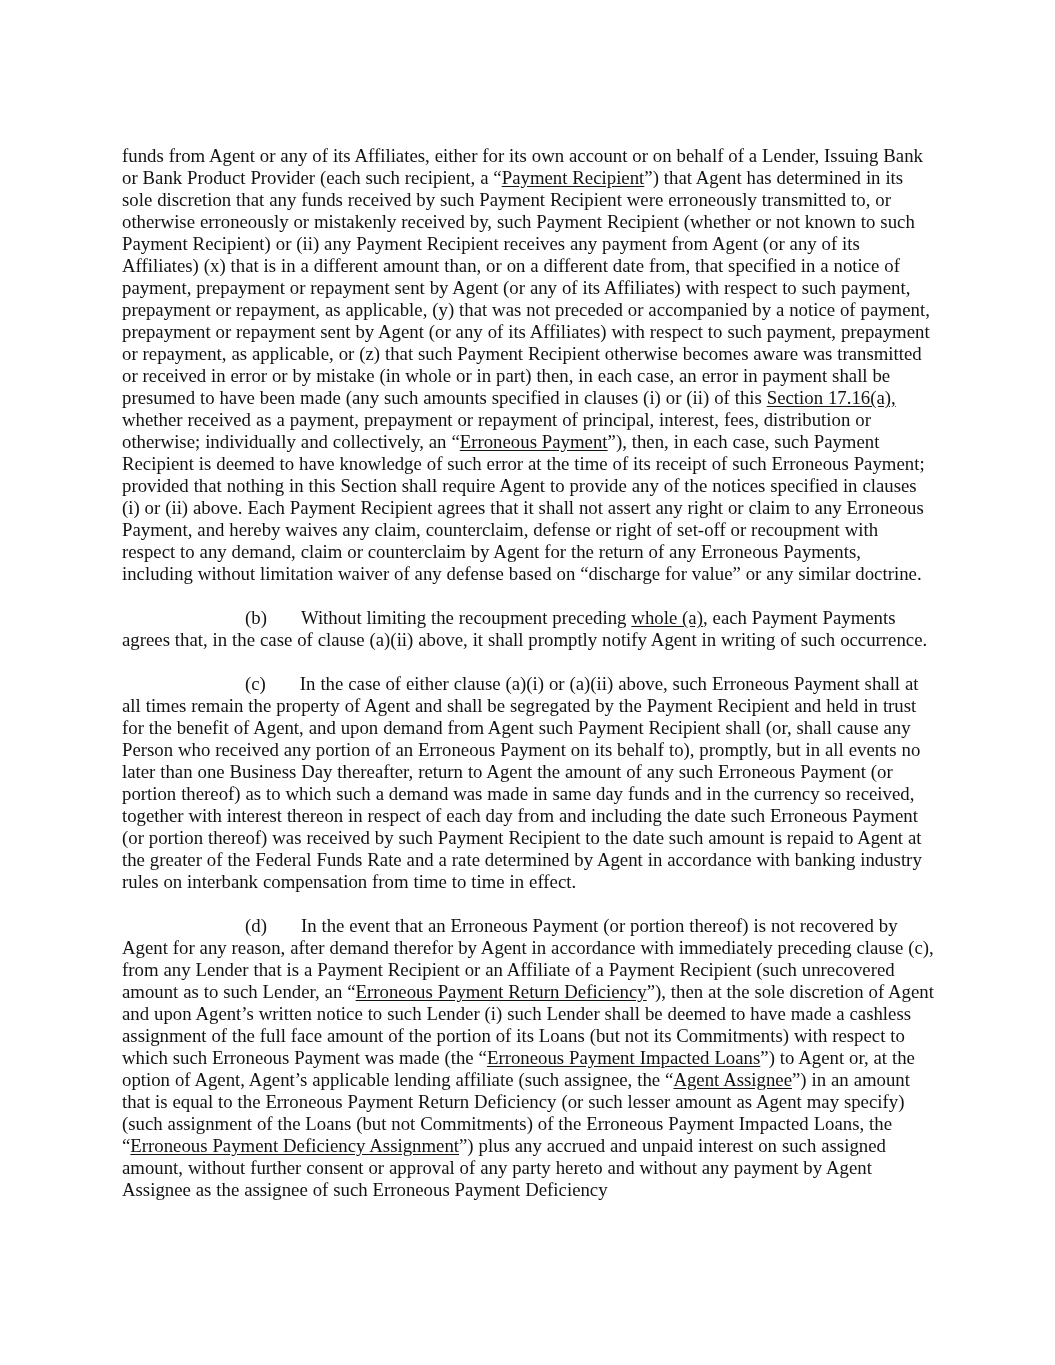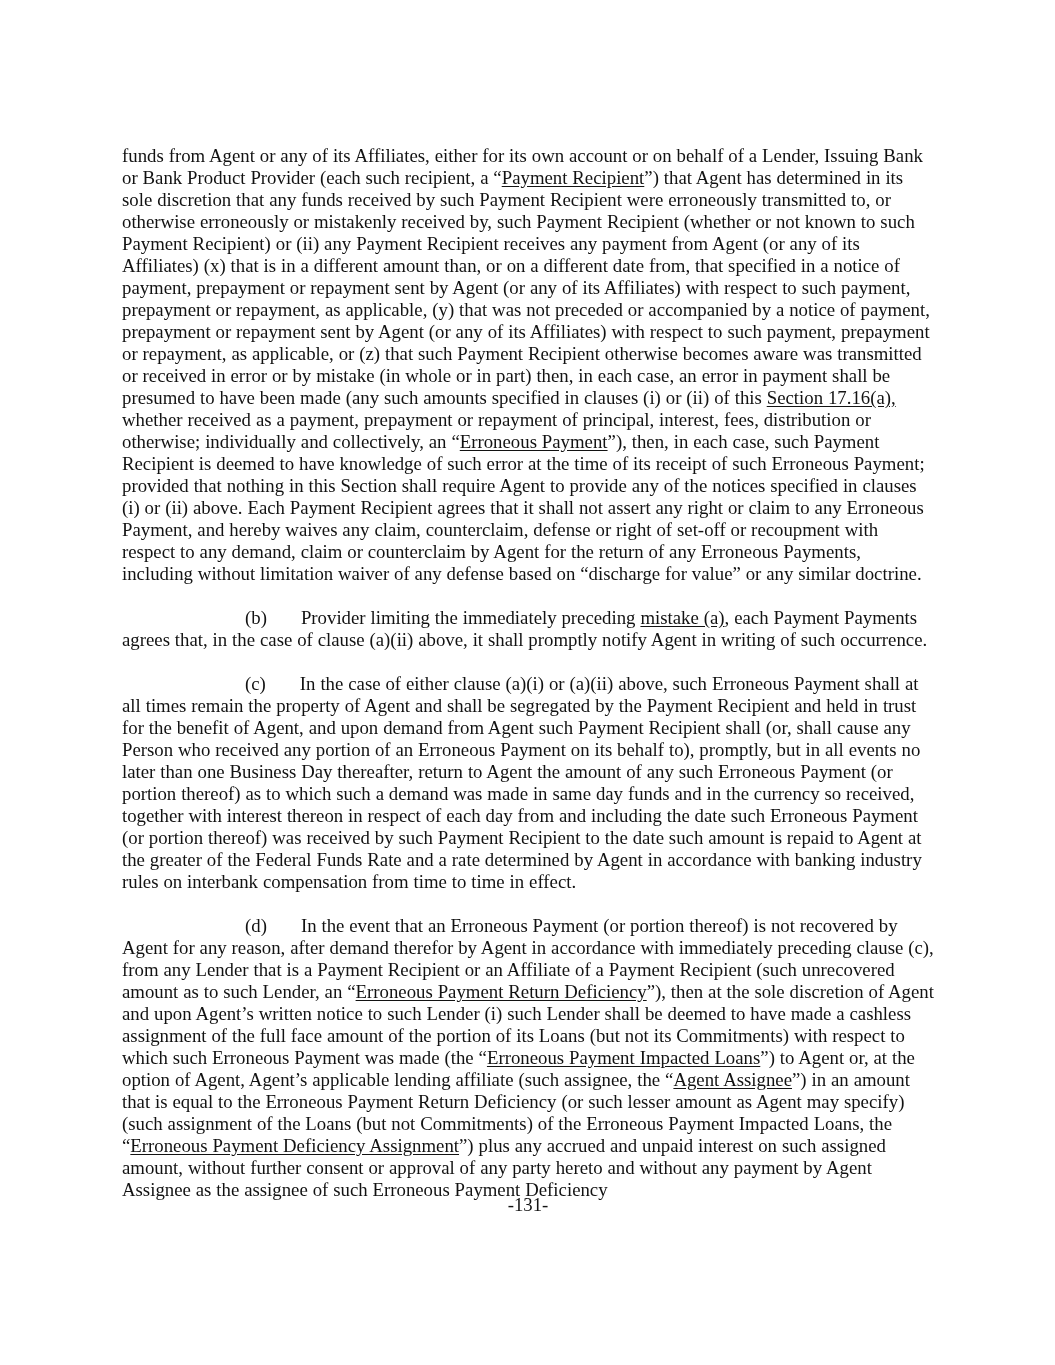--- a/index.html
+++ b/index.html
@@ -50,18 +50,17 @@
     font-size: 18.8px;
     line-height: 22px;
   }
 </style>
 </head>
 <body>
 
 <div class="page">
   <div class="text-block">
     <p class="para"><span>funds from Agent or any of its Affiliates, either for its own account or on behalf of a Lender, Issuing Bank or Bank Product Provider (each such recipient, a “</span><span class="defined-term">Payment Recipient</span><span>”) that Agent has determined in its sole discretion that any funds received by such Payment Recipient were erroneously transmitted to, or otherwise erroneously or mistakenly received by, such Payment Recipient (whether or not known to such Payment Recipient) or (ii) any Payment Recipient receives any payment from Agent (or any of its Affiliates) (x) that is in a different amount than, or on a different date from, that specified in a notice of payment, prepayment or repayment sent by Agent (or any of its Affiliates) with respect to such payment, prepayment or repayment, as applicable, (y) that was not preceded or accompanied by a notice of payment, prepayment or repayment sent by Agent (or any of its Affiliates) with respect to such payment, prepayment or repayment, as applicable, or (z) that such Payment Recipient otherwise becomes aware was transmitted or received in error or by mistake (in whole or in part) then, in each case, an error in payment shall be presumed to have been made (any such amounts specified in clauses (i) or (ii) of this </span><span class="defined-term">Section 17.16(a),</span><span> whether received as a payment, prepayment or repayment of principal, interest, fees, distribution or otherwise; individually and collectively, an “</span><span class="defined-term">Erroneous Payment</span><span>”), then, in each case, such Payment Recipient is deemed to have knowledge of such error at the time of its receipt of such Erroneous Payment; provided that nothing in this Section shall require Agent to provide any of the notices specified in clauses (i) or (ii) above. Each Payment Recipient agrees that it shall not assert any right or claim to any Erroneous Payment, and hereby waives any claim, counterclaim, defense or right of set-off or recoupment with respect to any demand, claim or counterclaim by Agent for the return of any Erroneous Payments, including without limitation waiver of any defense based on “discharge for value” or any similar doctrine.</span></p>
-    <p class="para clause"><span>(b)</span><span class="tab"></span><span>Provider limiting the immediately preceding </span><span class="defined-term">mistake (a)</span><span>, each Payment Payments agrees that, in the case of clause (a)(ii) above, it shall promptly notify Agent in writing of such occurrence.</span></p>
+    <p class="para clause"><span>(b)</span><span class="tab"></span><span>Without limiting the recoupment preceding </span><span class="defined-term">whole (a)</span><span>, each Payment Payments agrees that, in the case of clause (a)(ii) above, it shall promptly notify Agent in writing of such occurrence.</span></p>
     <p class="para clause"><span>(c)</span><span class="tab"></span><span>In the case of either clause (a)(i) or (a)(ii) above, such Erroneous Payment shall at all times remain the property of Agent and shall be segregated by the Payment Recipient and held in trust for the benefit of Agent, and upon demand from Agent such Payment Recipient shall (or, shall cause any Person who received any portion of an Erroneous Payment on its behalf to), promptly, but in all events no later than one Business Day thereafter, return to Agent the amount of any such Erroneous Payment (or portion thereof) as to which such a demand was made in same day funds and in the currency so received, together with interest thereon in respect of each day from and including the date such Erroneous Payment (or portion thereof) was received by such Payment Recipient to the date such amount is repaid to Agent at the greater of the Federal Funds Rate and a rate determined by Agent in accordance with banking industry rules on interbank compensation from time to time in effect.</span></p>
     <p class="para clause"><span>(d)</span><span class="tab"></span><span>In the event that an Erroneous Payment (or portion thereof) is not recovered by Agent for any reason, after demand therefor by Agent in accordance with immediately preceding clause (c), from any Lender that is a Payment Recipient or an Affiliate of a Payment Recipient (such unrecovered amount as to such Lender, an “</span><span class="defined-term">Erroneous Payment Return Deficiency</span><span>”), then at the sole discretion of Agent and upon Agent’s written notice to such Lender (i) such Lender shall be deemed to have made a cashless assignment of the full face amount of the portion of its Loans (but not its Commitments) with respect to which such Erroneous Payment was made (the “</span><span class="defined-term">Erroneous Payment Impacted Loans</span><span>”) to Agent or, at the option of Agent, Agent’s applicable lending affiliate (such assignee, the “</span><span class="defined-term">Agent Assignee</span><span>”) in an amount that is equal to the Erroneous Payment Return Deficiency (or such lesser amount as Agent may specify) (such assignment of the Loans (but not Commitments) of the Erroneous Payment Impacted Loans, the “</span><span class="defined-term">Erroneous Payment Deficiency Assignment</span><span>”) plus any accrued and unpaid interest on such assigned amount, without further consent or approval of any party hereto and without any payment by Agent Assignee as the assignee of such Erroneous Payment Deficiency</span></p>
   </div>
-  <div class="page-number">-131-</div>
 </div>
 
 </body></html>

